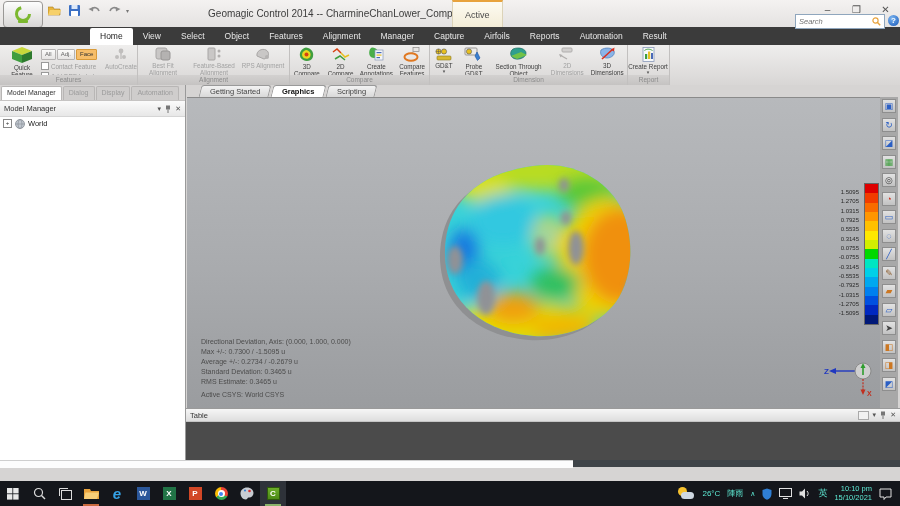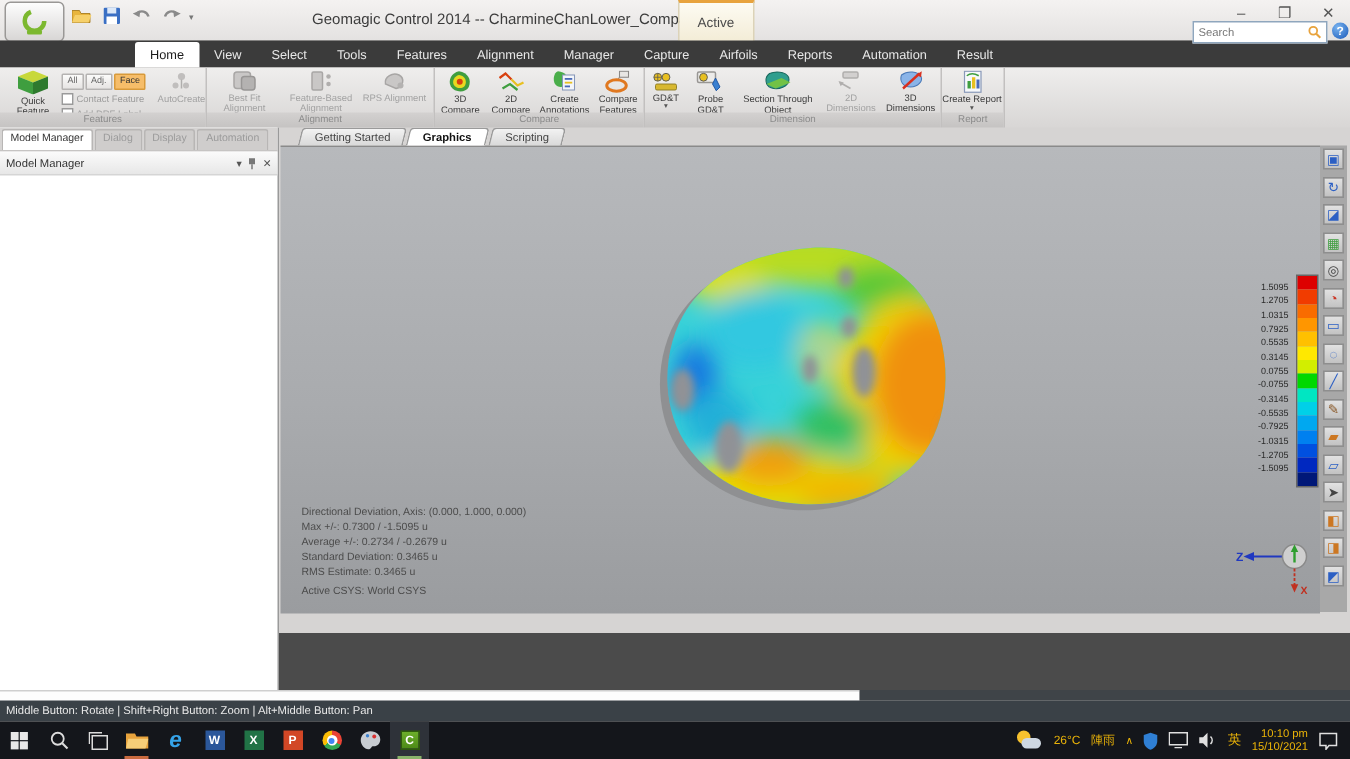--- a/index.html
+++ b/index.html
@@ -12,21 +12,21 @@
   .qat .qbtn{width:16px;height:15px;display:flex;align-items:center;justify-content:center}
   .wintitle{position:absolute;left:347px;top:0;height:27px;transform:translateX(-50%);font-size:10px;color:#3c3c3c;display:flex;align-items:center;white-space:nowrap}
   .active-chip{position:absolute;left:452px;top:0;height:26px;padding:0 12px;background:linear-gradient(#fdfbf2,#f3ecd6);border:1px solid #dcd3b8;border-top:2px solid #e8a33d;font-size:9px;color:#4a4a4a;display:flex;align-items:center}
   .winctrls{position:absolute;right:0;top:0;height:22px;display:flex}
   .winctrls span{width:29px;text-align:center;line-height:20px;font-size:10px;color:#555}
   
   .menubar{position:absolute;left:0;top:27px;width:900px;height:18px;background:#3b3b3b;display:flex;padding-left:90px;box-sizing:border-box}
   .mtab{font-size:8.5px;color:#e8e8e8;padding:0 10px;line-height:18px;white-space:nowrap}
   .mtab.active{background:#fff;color:#1a1a1a;border-radius:2px 2px 0 0;margin-top:1px;line-height:17px}
   .searchbox{position:absolute;right:15px;top:14px;width:88px;height:13px;background:#fff;border:1px solid #8fa6bd;display:flex;align-items:center;z-index:5}
-  .searchbox input{border:none;outline:none;width:70px;font-size:7.5px;color:#888;padding:0 3px;font-family:"Liberation Sans",sans-serif;background:transparent}
+  .searchbox input{border:none;outline:none;width:70px;font-size:7.5px;font-style:italic;color:#888;padding:0 3px;font-family:"Liberation Sans",sans-serif;background:transparent}
   .helpdot{position:absolute;right:1px;top:15px;width:11px;height:11px;border-radius:50%;background:radial-gradient(circle at 35% 30%,#7ab4f0,#1858b8);color:#fff;font-size:8px;font-weight:bold;text-align:center;line-height:11px;z-index:5}
   
   .ribbon{position:absolute;left:0;top:45px;width:900px;height:40px;background:linear-gradient(#efeeed,#d8d6d5);display:flex}
   .rgroup{position:relative;height:40px;border-right:1px solid #c2c0bf;padding-bottom:10px;box-sizing:border-box;display:flex;align-items:flex-start}
   .rgl{position:absolute;bottom:0;left:0;right:0;height:10px;background:linear-gradient(#d3d1d0,#c5c3c2);color:#8b8b8b;font-size:6.5px;text-align:center;line-height:10px}
   .rbtn{display:flex;flex-direction:column;align-items:center;padding-top:2px;cursor:default}
   .rbtn .blabel{font-size:6.3px;line-height:7px;text-align:center;color:#3c3c3c;margin-top:1px}
   .rbtn.disabled .blabel{color:#a2a2a2}
   .caret{font-size:5px;color:#555;line-height:4px}
   .rbtn.disabled .caret{color:#b0b0b0}
@@ -75,21 +75,21 @@
   
   .statusbar{position:absolute;left:0;top:467px;width:900px;height:14px;background:#3a4147;color:#e8e8e8;font-size:7.5px;line-height:14px;padding-left:4px;box-sizing:border-box}
   .taskbar{position:absolute;left:0;top:481px;width:900px;height:25px;background:#14161b;display:flex;align-items:center}
   .tbi{width:26px;height:25px;display:flex;align-items:center;justify-content:center;position:relative;flex:none}
   .tbi .under{position:absolute;bottom:0;left:5px;width:16px;height:2px;background:#c96a3f}
   .tbi.activeapp{background:#2e3239}
   .lettertile{width:13px;height:13px;color:#fff;font-size:8px;font-weight:bold;text-align:center;line-height:13px}
   .chrome{width:13px;height:13px;border-radius:50%;background:conic-gradient(#ea4335 0 33%,#34a853 33% 66%,#fbbc05 66% 100%);position:relative}
   .chrome:before{content:"";position:absolute;left:3px;top:3px;width:7px;height:7px;border-radius:50%;background:#fff}
   .chrome:after{content:"";position:absolute;left:4.5px;top:4.5px;width:4px;height:4px;border-radius:50%;background:#4285f4}
-  .tb-right{margin-left:auto;display:flex;align-items:center;gap:7px;padding-right:8px;color:#eab308}
+  .tb-right{margin-left:auto;display:flex;align-items:center;gap:7px;padding-right:8px;color:#5eead4}
   .tb-right .txt{font-size:8px;white-space:nowrap}
   .timeblock{font-size:7.5px;line-height:8.5px;text-align:right}
   .weathericon{position:relative;width:17px;height:14px}
   .sun{position:absolute;left:0;top:0;width:9px;height:9px;border-radius:50%;background:#f6c12e}
   .cloud{position:absolute;left:3px;top:5px;width:13px;height:7px;border-radius:5px;background:#cfd8e2}
 </style>
 </head>
 <body>
 
 <div id="screen">
@@ -135,21 +135,21 @@
       <span>–</span>
       <span>❒</span>
       <span>✕</span>
     </div>
   </div>
 
   <div class="menubar">
     <span class="mtab active">Home</span>
     <span class="mtab">View</span>
     <span class="mtab">Select</span>
-    <span class="mtab">Tools</span>
+    <span class="mtab">Object</span>
     <span class="mtab">Features</span>
     <span class="mtab">Alignment</span>
     <span class="mtab">Manager</span>
     <span class="mtab">Capture</span>
     <span class="mtab">Airfoils</span>
     <span class="mtab">Reports</span>
     <span class="mtab">Automation</span>
     <span class="mtab">Result</span>
   </div>
   <div class="searchbox">
@@ -337,20 +337,31 @@
     <div class="lp-header">
       <span>Model Manager</span>
       <span class="lp-hicons">
         <span>▾</span>
         <svg width="6" height="8" viewBox="0 0 6 8">
             <rect x="1" y="0.5" width="4" height="4" fill="#777"></rect>
             <line x1="3" y1="4.5" x2="3" y2="8" stroke="#777" stroke-width="1"></line>
           </svg>
         <span>✕</span>
       </span>
+    </div>
+    <div class="trow">
+      <span class="exp">+</span>
+      <span class="ticon">
+        <svg width="10" height="10" viewBox="0 0 10 10">
+            <circle cx="5" cy="5" r="4.5" fill="#c2c8d0" stroke="#7a8088" stroke-width="0.7"></circle>
+            <ellipse cx="5" cy="5" rx="2" ry="4.5" fill="none" stroke="#7a8088" stroke-width="0.5"></ellipse>
+            <line x1="0.5" y1="5" x2="9.5" y2="5" stroke="#7a8088" stroke-width="0.5"></line>
+          </svg>
+      </span>
+      <span class="t-world">World</span>
     </div>
   </div>
 
   <div class="dtabs">
     <span class="dtab"><i>Getting Started</i></span>
     <span class="dtab active"><i>Graphics</i></span>
     <span class="dtab"><i>Scripting</i></span>
   </div>
 
   <div class="viewport"></div>
@@ -465,25 +476,36 @@
       <div class="rtb" style="color: rgb(43, 95, 196);">╱</div>
       <div class="rtb" style="color: rgb(138, 90, 42);">✎</div>
       <div class="rtb" style="color: rgb(204, 119, 34);">▰</div>
       <div class="rtb" style="color: rgb(43, 95, 196);">▱</div>
       <div class="rtb" style="color: rgb(68, 68, 68);">➤</div>
       <div class="rtb" style="color: rgb(204, 119, 34);">◧</div>
       <div class="rtb" style="color: rgb(204, 119, 34);">◨</div>
       <div class="rtb" style="color: rgb(43, 95, 196);">◩</div>
     </div>
 
+  <div class="tpanel-h">
+    <span>Table</span>
+    <span class="lp-hicons">
+      <span style="display:inline-block;width:9px;height:7px;background:#f2f2f2;border:1px solid #aaa"></span>
+      <span>▾</span>
+      <svg width="6" height="8" viewBox="0 0 6 8">
+          <rect x="1" y="0.5" width="4" height="4" fill="#777"></rect>
+          <line x1="3" y1="4.5" x2="3" y2="8" stroke="#777" stroke-width="1"></line>
+        </svg>
+      <span>✕</span>
+    </span>
+  </div>
   <div class="tpanel-b"></div>
   <div class="bstrip-l"></div>
   <div class="bstrip-r"></div>
 
-  <div class="statusbar">Middle Button: Rotate | Shift+Right Button: Zoom | Alt+Middle Button: Pan</div>
 
   <div class="taskbar">
     <div class="tbi">
       <svg width="12" height="12" viewBox="0 0 12 12">
         <rect x="0" y="0" width="5.4" height="5.4" fill="#e8e8e8"></rect>
           <rect x="6.2" y="0" width="5.4" height="5.4" fill="#e8e8e8"></rect>
         <rect x="0" y="6.2" width="5.4" height="5.4" fill="#e8e8e8"></rect>
           <rect x="6.2" y="6.2" width="5.4" height="5.4" fill="#e8e8e8"></rect>
       </svg>
     </div>

